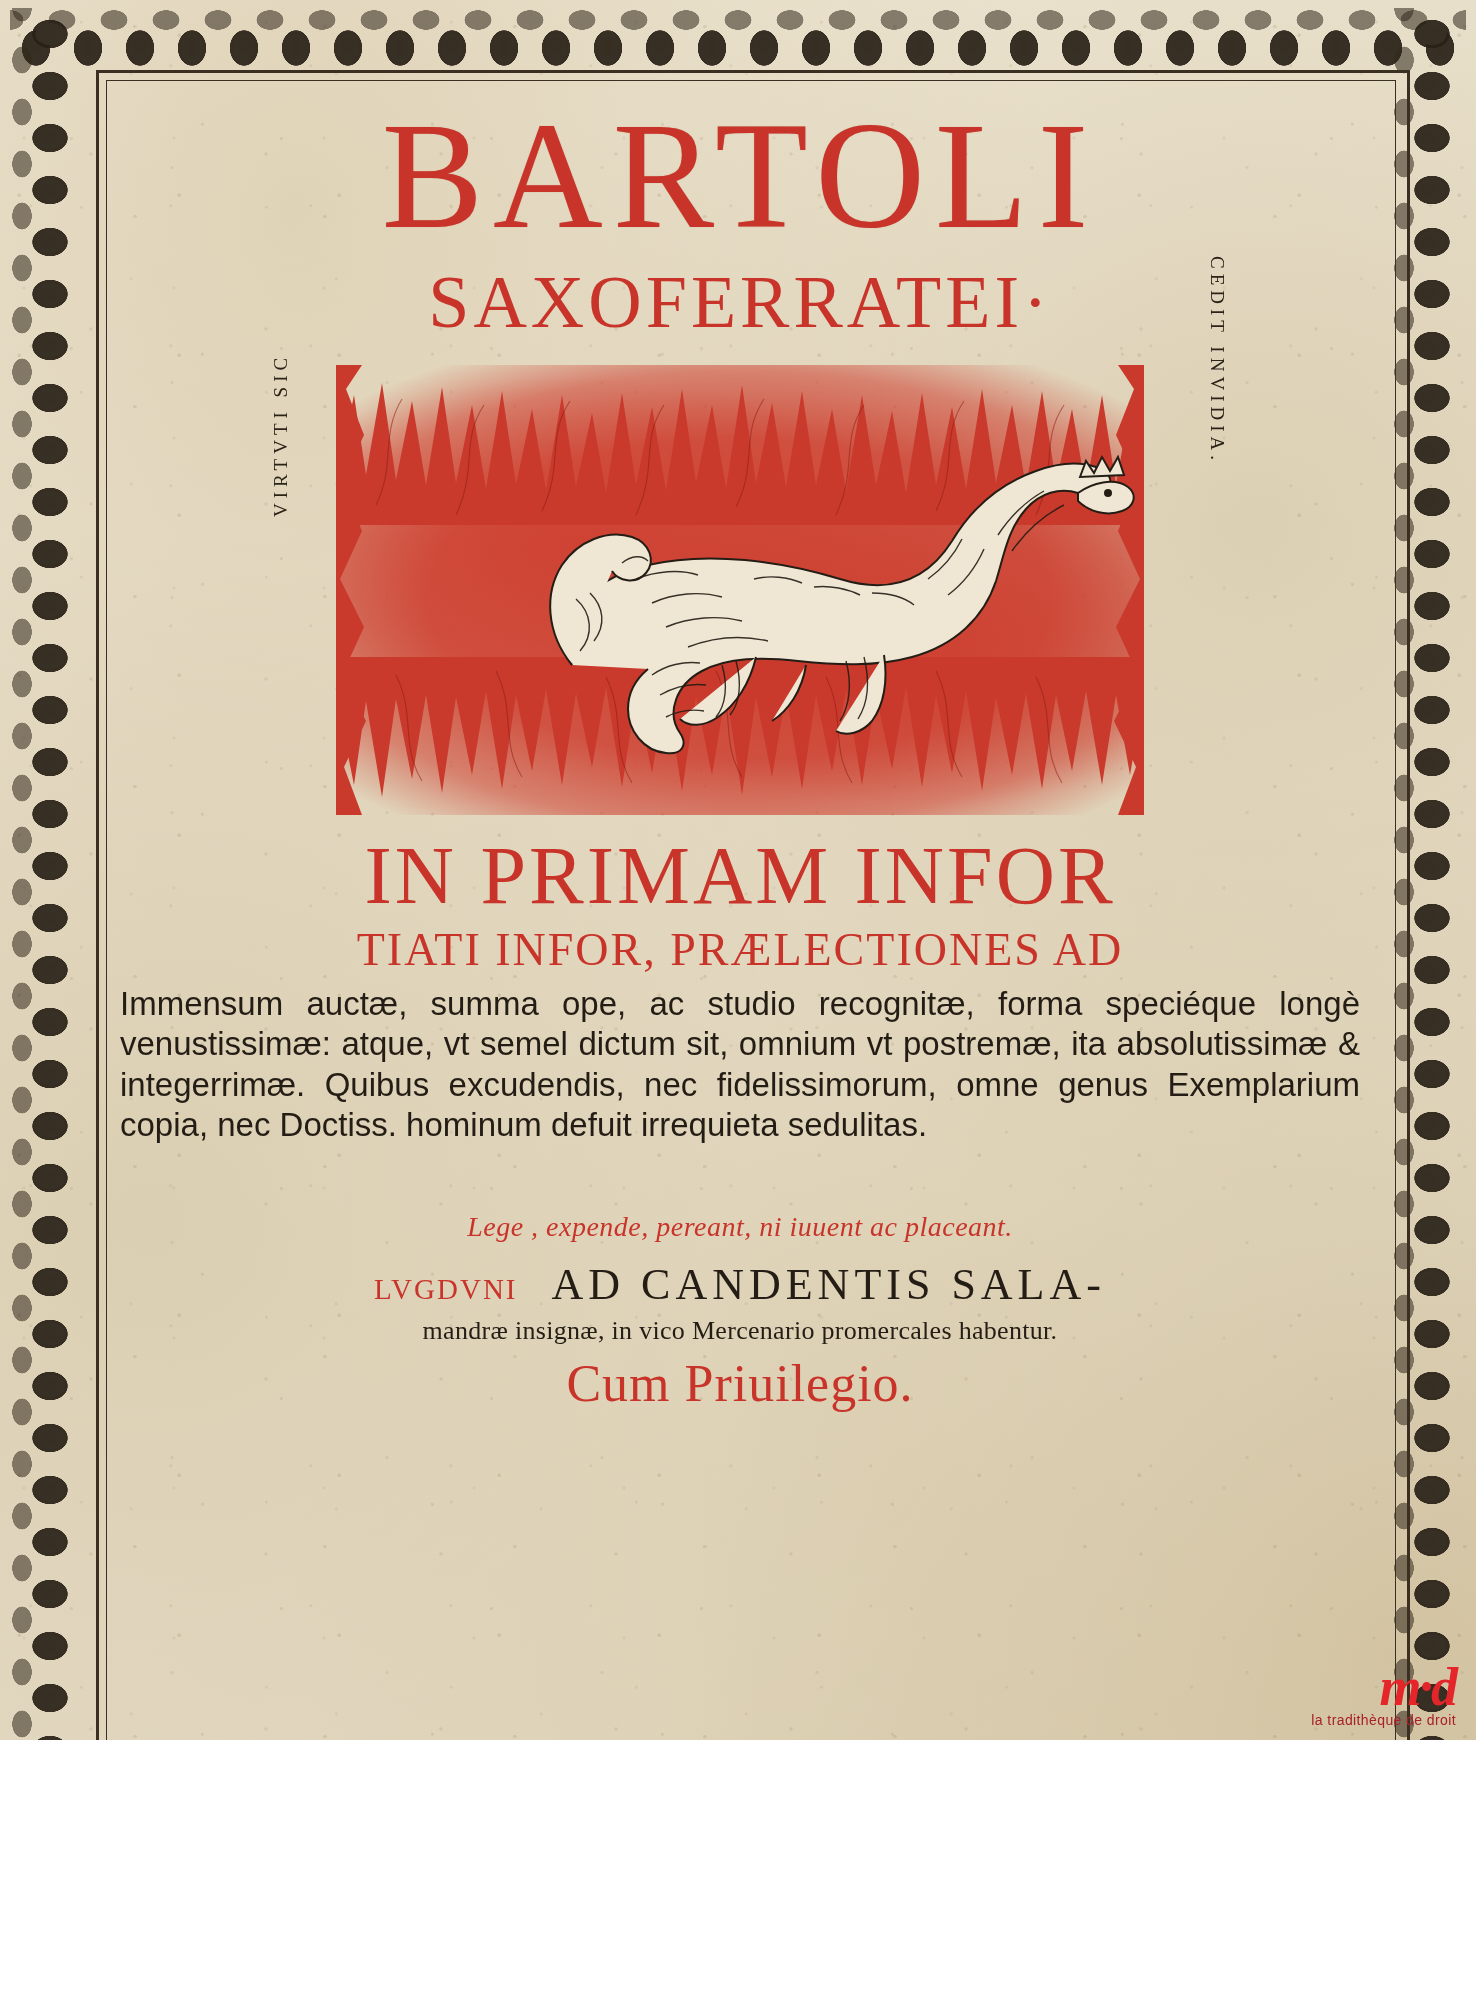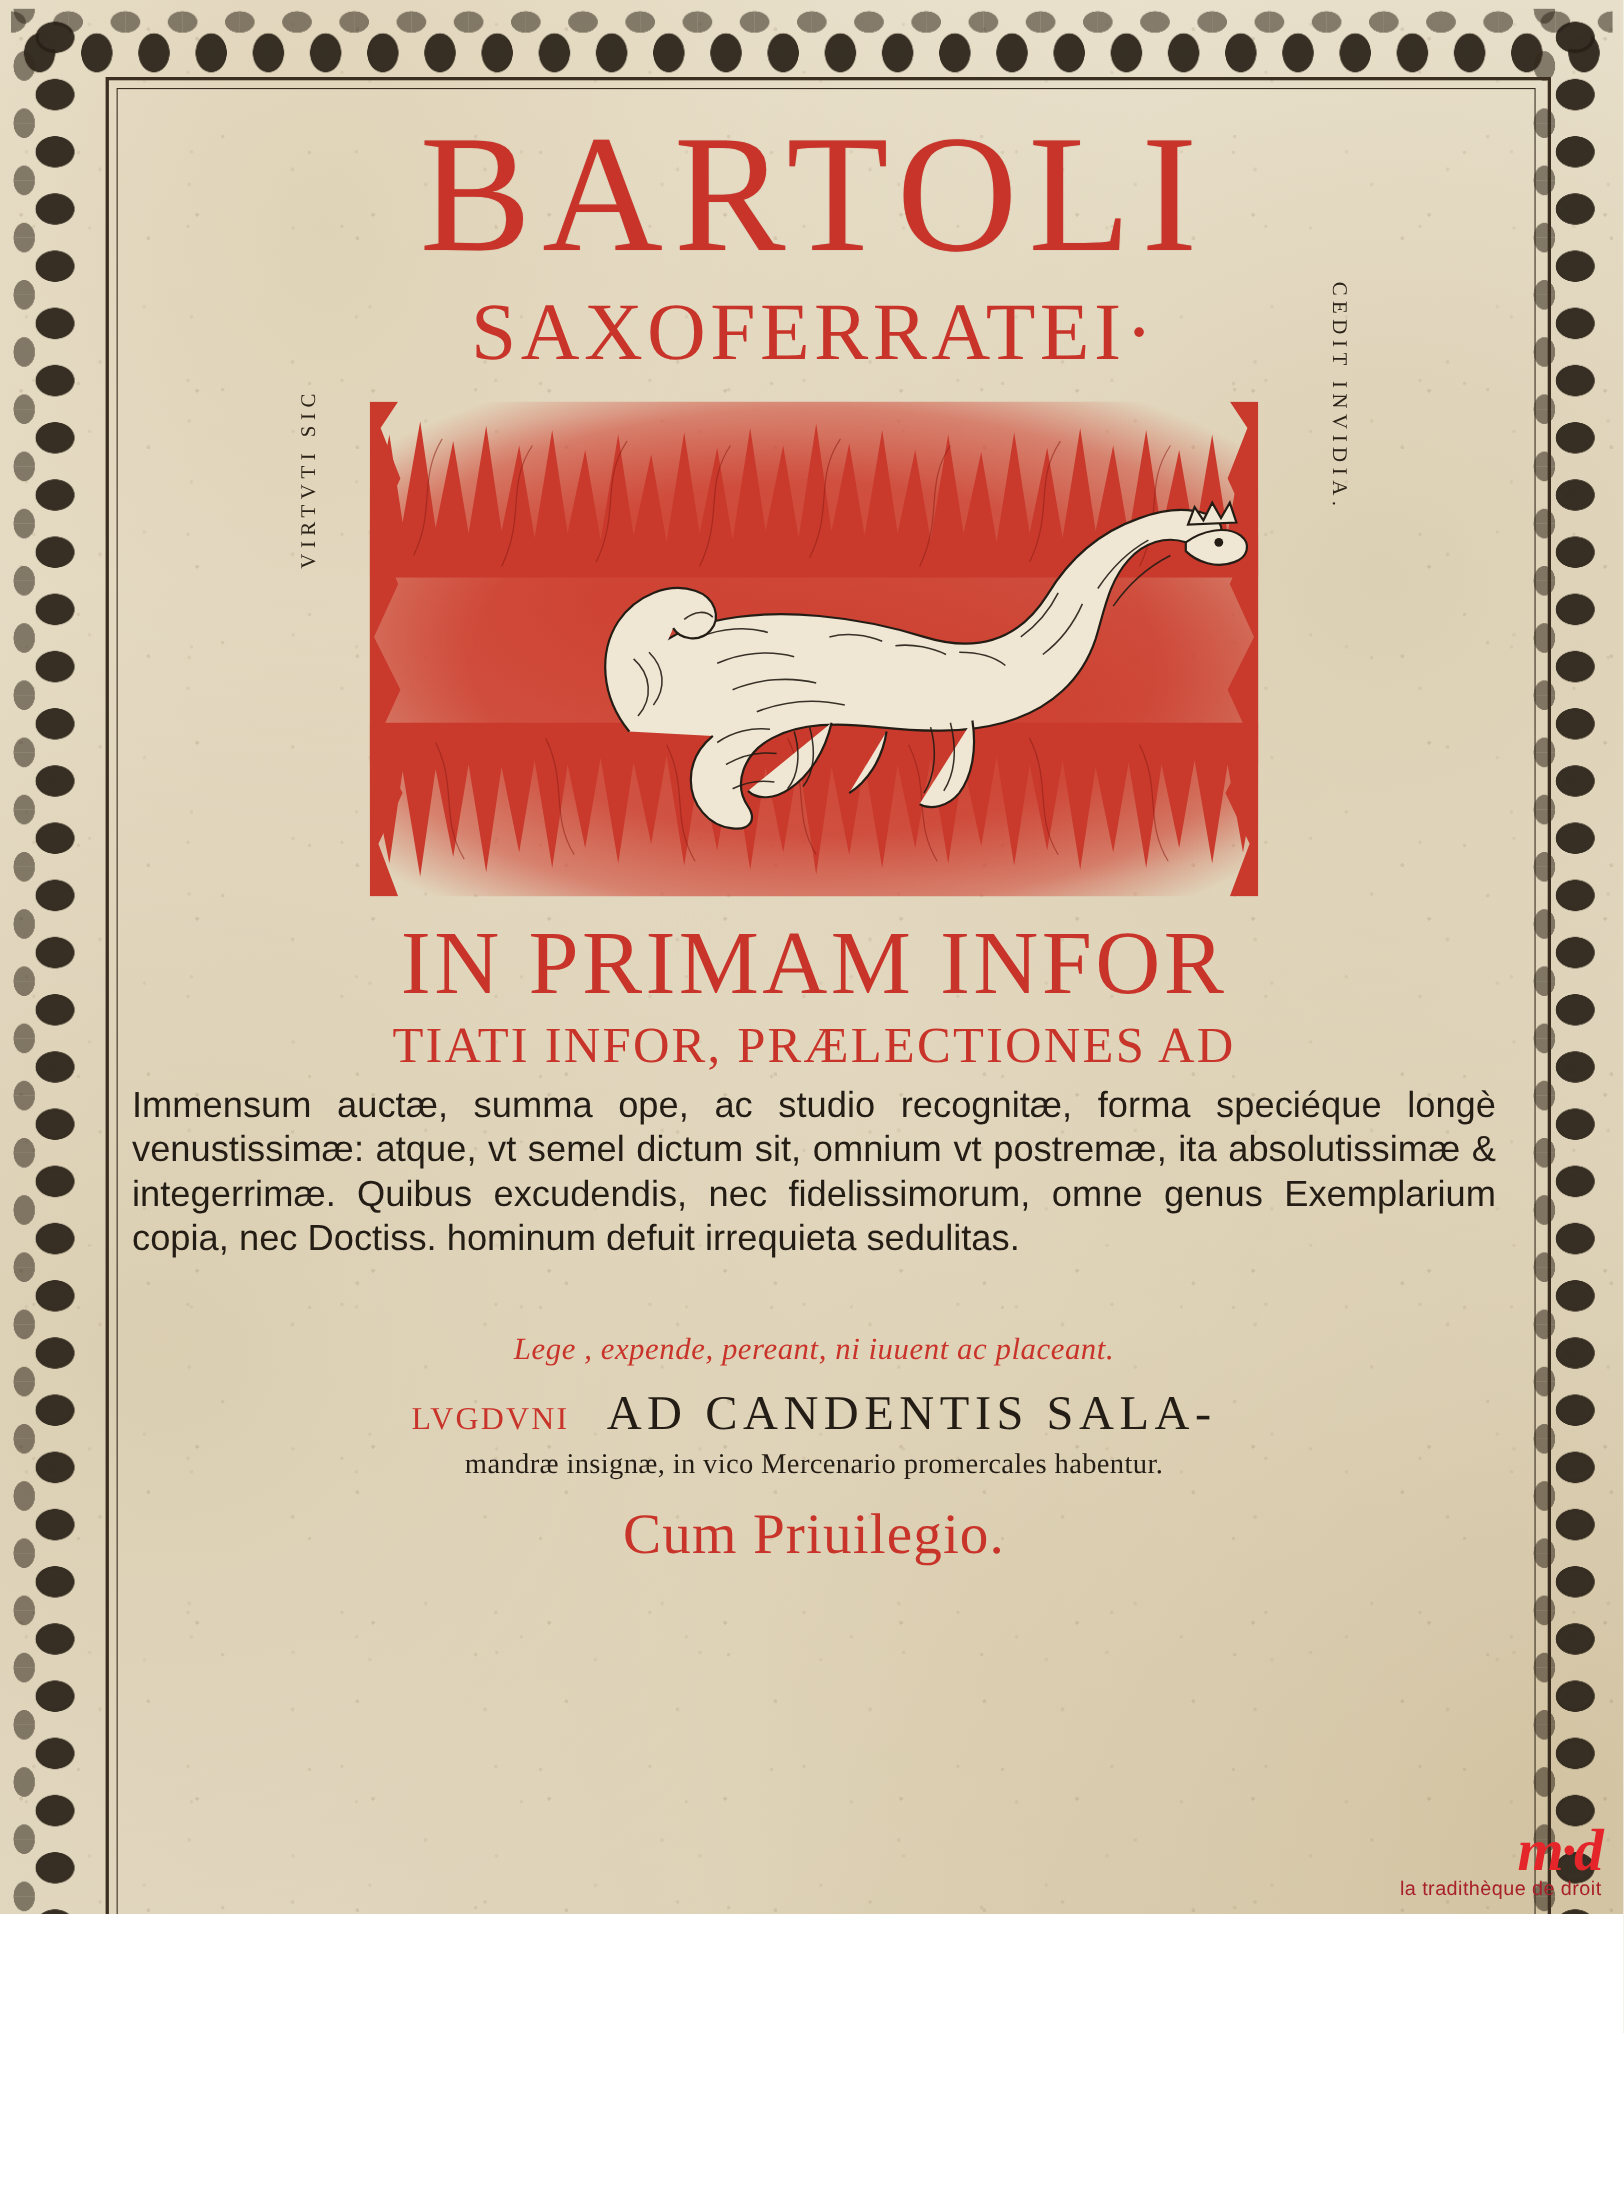--- a/index.html
+++ b/index.html
@@ -214,21 +214,21 @@
   }
   .mandrae {
     color: #241d15;
     font-size: 26px;
     margin-top: 6px;
     letter-spacing: 0.3px;
   }
   .cum-priv {
     color: #c9342a;
     font-size: 52px;
-    margin-top: 20px;
+    margin-top: 8px;
     letter-spacing: 1px;
   }
 
   
   .logo {
     position: absolute;
     right: 20px;
     bottom: 12px;
     text-align: right;
   }
@@ -236,21 +236,21 @@
     font-family: "Liberation Serif", serif;
     font-size: 54px;
     font-weight: bold;
     color: #e4262b;
     letter-spacing: -2px;
     line-height: 0.9;
     font-style: italic;
   }
   .logo-sub {
     font-family: "Liberation Sans", sans-serif;
-    font-size: 18px;
+    font-size: 14px;
     color: #a8202a;
     letter-spacing: 0.4px;
     padding-left: 45px;
   }
 </style>
 </head>
 <body>
 
 <div id="page">
   <div class="paper"></div>

